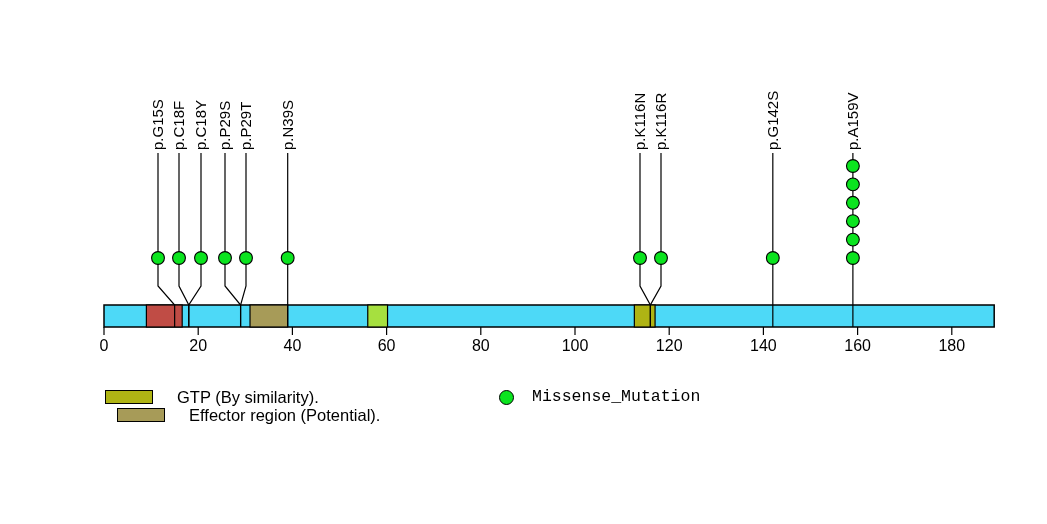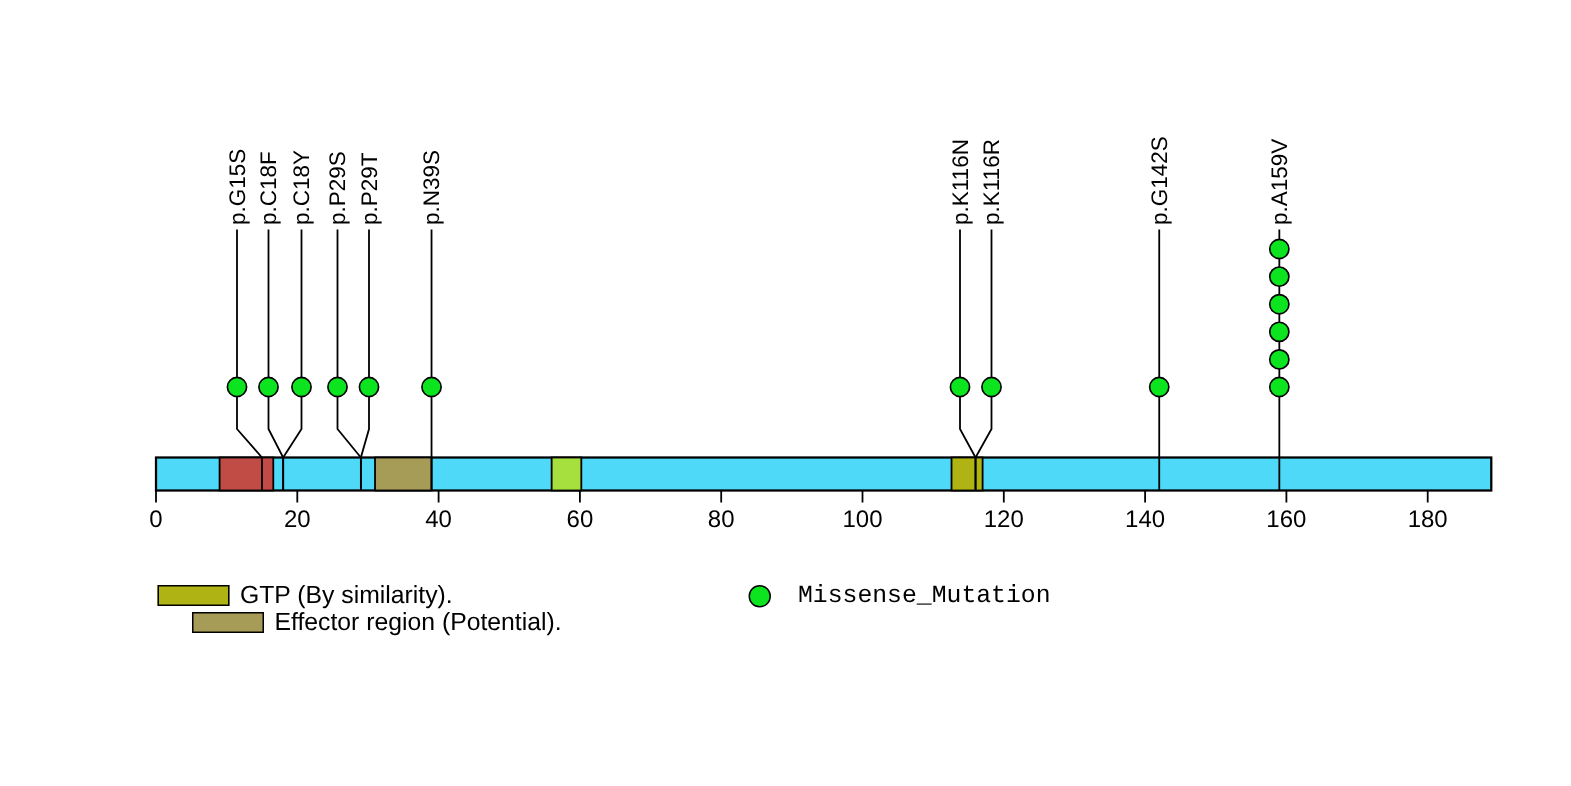--- a/index.html
+++ b/index.html
@@ -17,21 +17,21 @@
     color:#000;
   }
   .legend-item .swatch{
     display:inline-block;width:48px;height:14px;
     border:1px solid #000;box-sizing:border-box;flex:0 0 auto;
   }
   .legend-item .swatch.round{width:15px;height:15px;border-radius:50%;}
   .legend-item .legend-label{
     font-size:16.5px;line-height:16px;white-space:nowrap;
   }
-  .legend-item.boxes .legend-label{margin-left:7px;}
+  .legend-item.boxes .legend-label{margin-left:24px;}
   .legend-item.dot .legend-label{margin-left:18px;font-family:Liberation Mono, monospace;}
 </style>
 </head>
 <body>
 
 <div class="figure">
 
   <svg id="plot" width="1047" height="524" viewBox="0 0 1047 524">
       <rect x="104" y="305" width="890.1899999999999" height="22" fill="#4DD9F7" stroke="#000" stroke-width="1.5"></rect>
       <rect x="146.39" y="305" width="35.79600000000001" height="22" fill="#C04C45" stroke="#000" stroke-width="1.2"></rect>
@@ -93,21 +93,21 @@
       <text x="666" y="150" font-size="15" fill="#000" transform="rotate(-90 666 150)">p.K116R</text>
       <text x="777.82" y="150" font-size="15" fill="#000" transform="rotate(-90 777.82 150)">p.G142S</text>
       <text x="857.89" y="150" font-size="15" fill="#000" transform="rotate(-90 857.89 150)">p.A159V</text>
     </svg>
 
   <div class="legend-item boxes" style="left:105px;top:389px;">
     <span class="swatch" style="background: rgb(175, 180, 20);"></span>
     <span class="legend-label">GTP (By similarity).</span>
   </div>
 
-  <div class="legend-item boxes" style="left:116px;top:407px;padding-left:12px;">
+  <div class="legend-item boxes" style="left:105px;top:407px;padding-left:12px;">
     <span class="swatch" style="background: rgb(167, 155, 88);"></span>
     <span class="legend-label">Effector region (Potential).</span>
   </div>
 
   <div class="legend-item dot" style="left:499px;top:389px;">
     <span class="swatch round" style="background: rgb(11, 228, 31);"></span>
     <span class="legend-label">Missense_Mutation</span>
   </div>
 
 </div>

